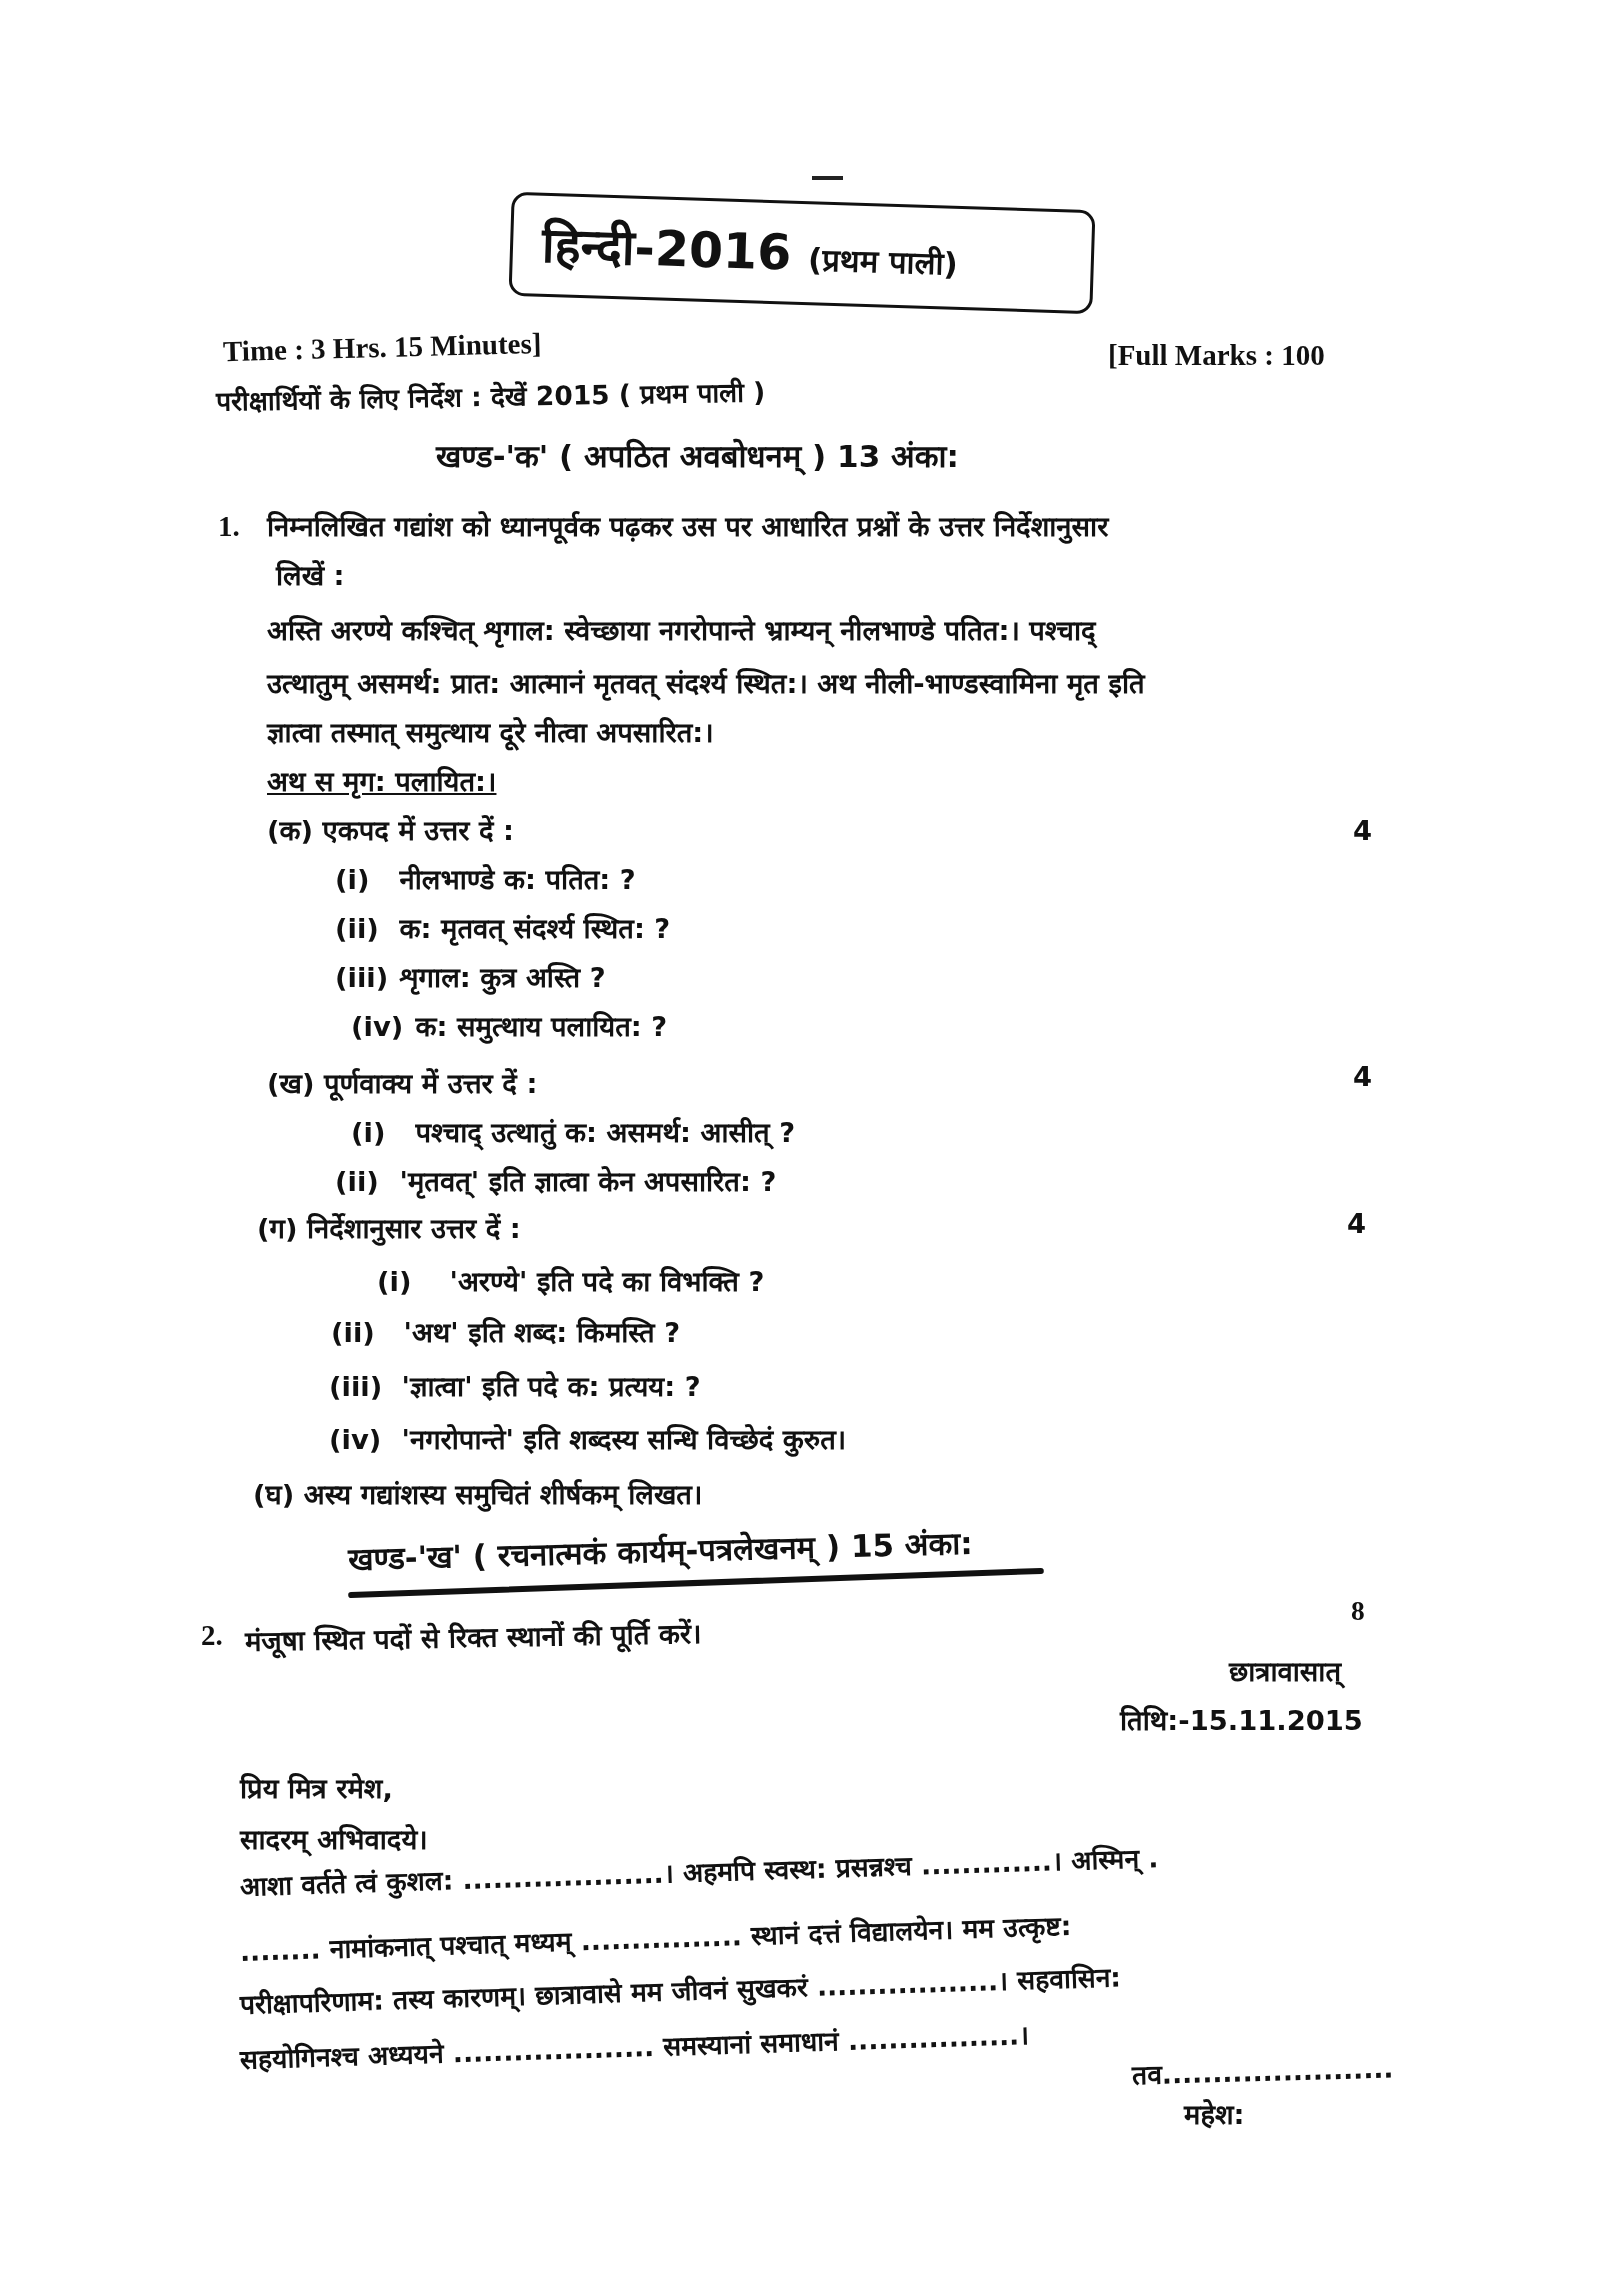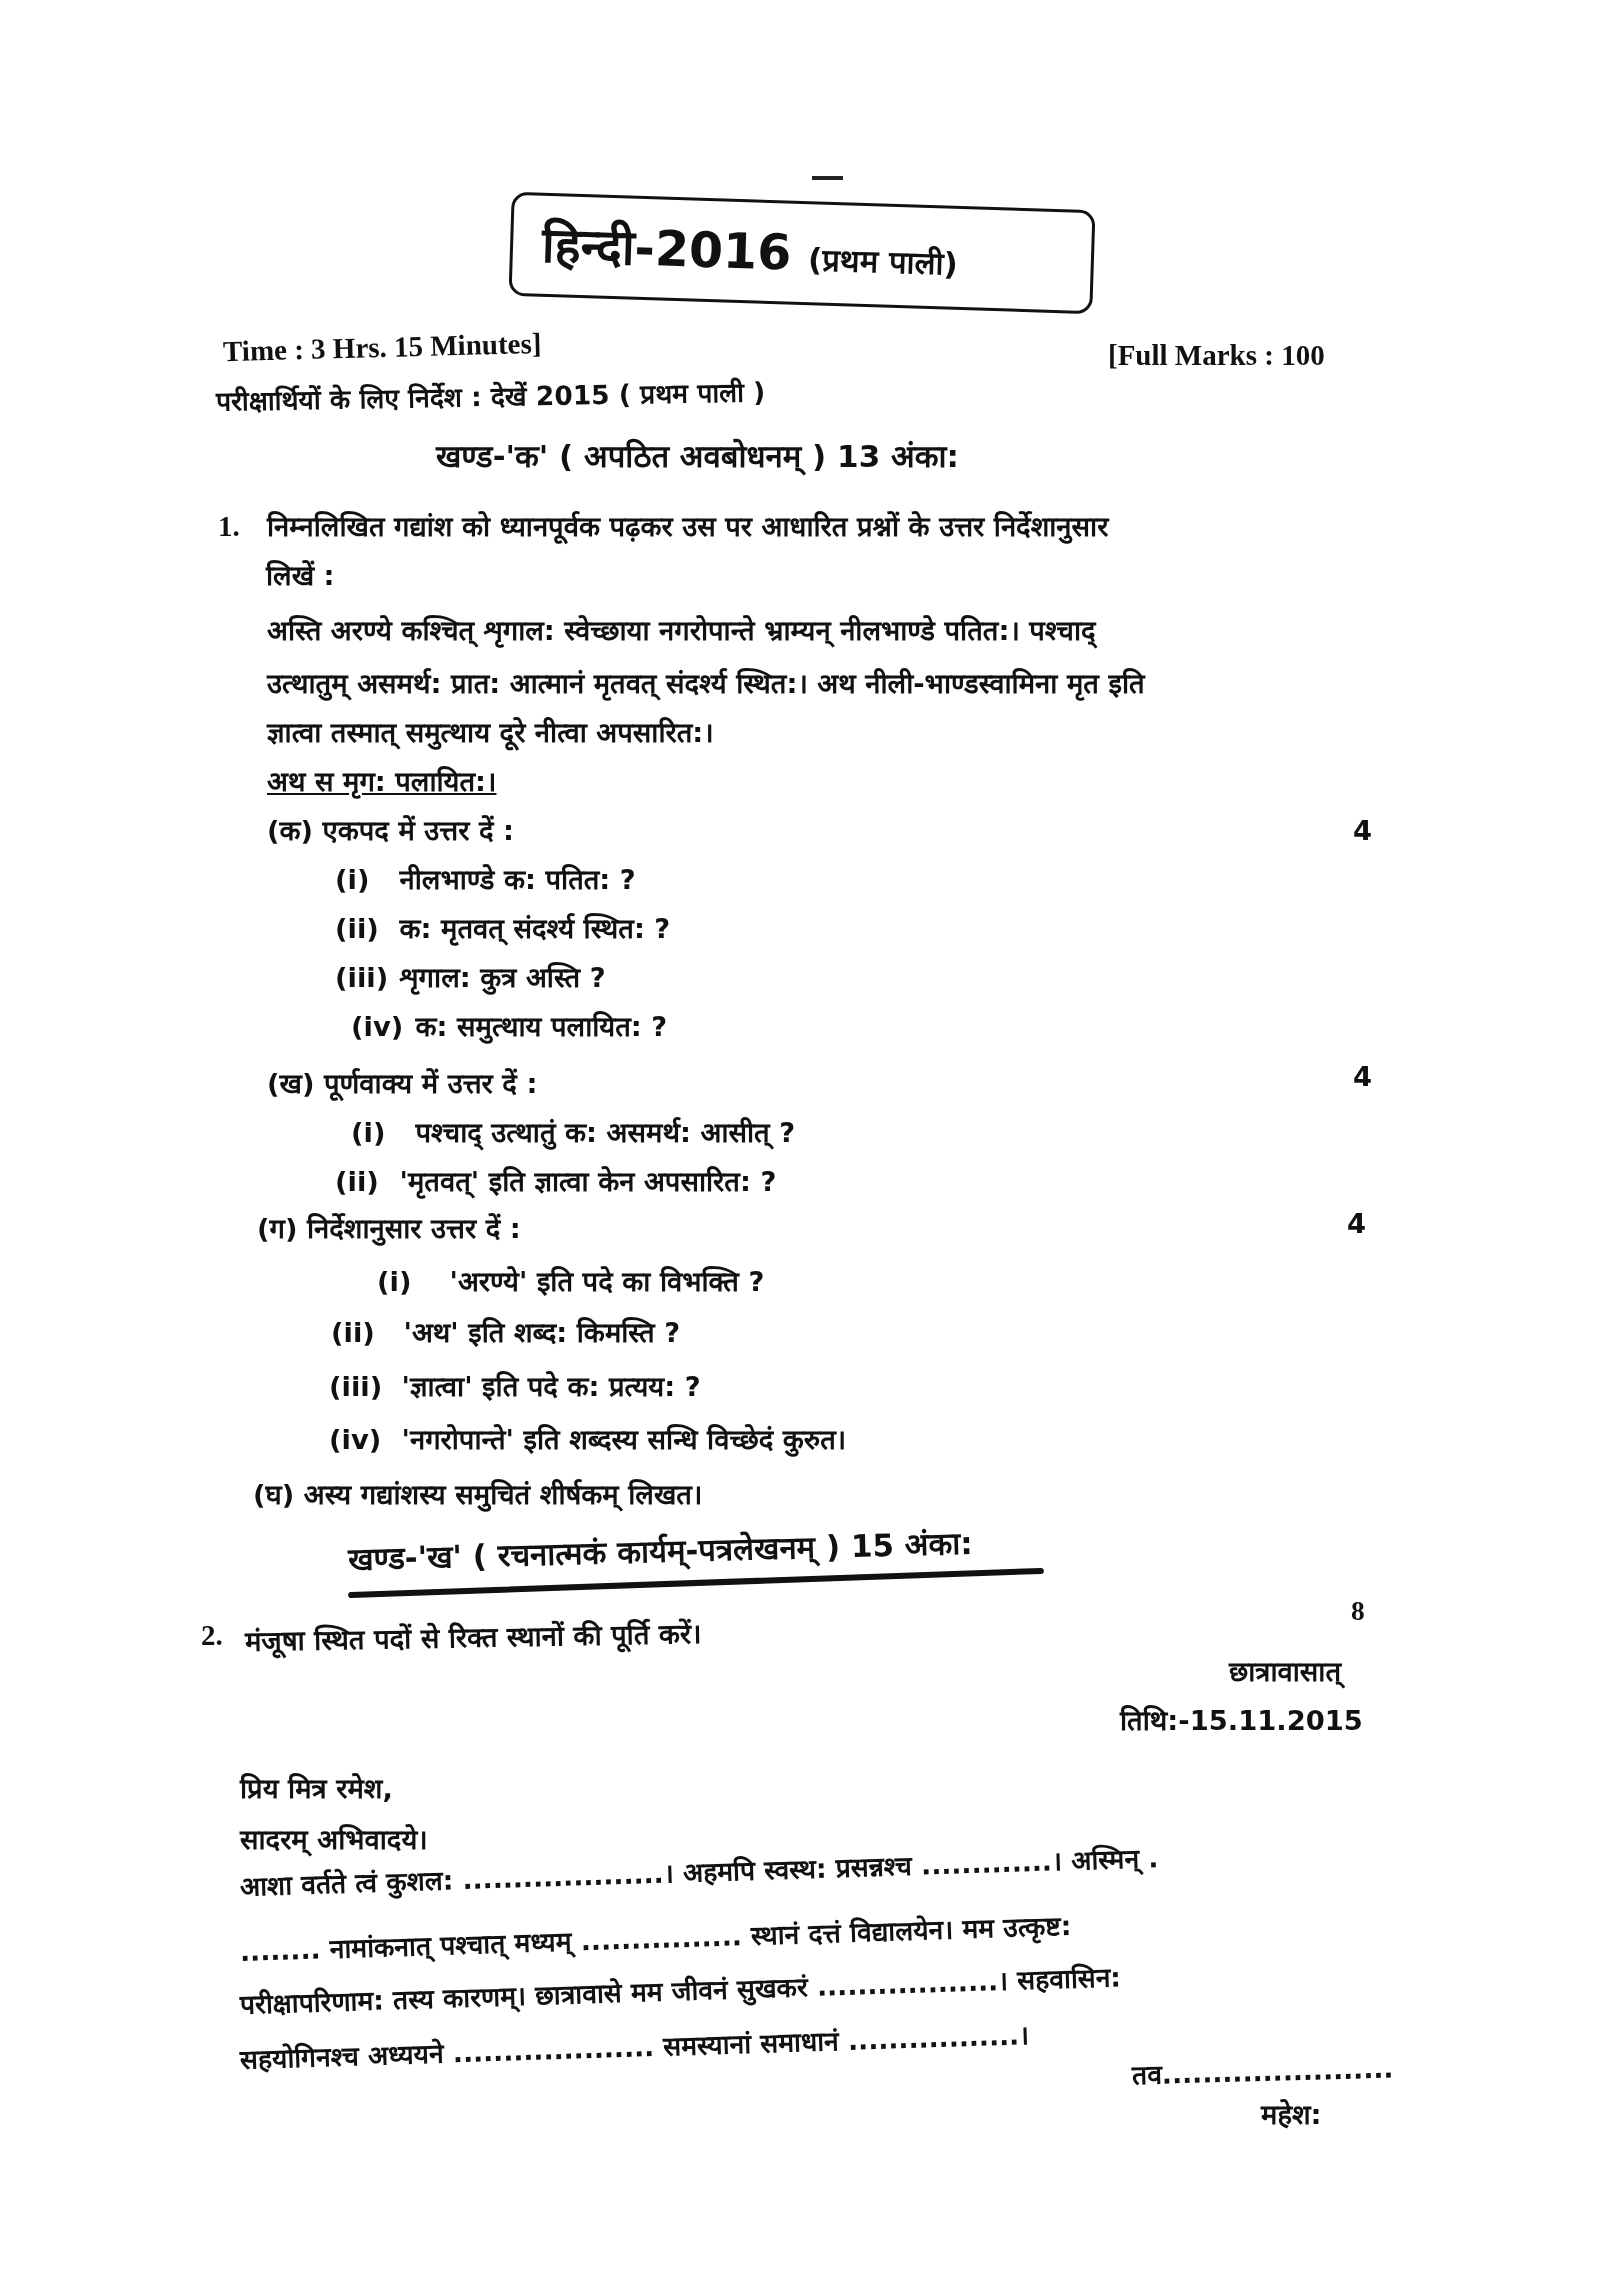--- a/index.html
+++ b/index.html
@@ -42,21 +42,21 @@
 </div>
 
 <div class="abs serif meta" style="left:223px; top:331px; transform:rotate(-1.5deg);">Time : 3 Hrs. 15 Minutes]</div>
 <div class="abs serif meta" style="left:1108px; top:339px;">[Full Marks : 100</div>
 <div class="abs" style="left:216px; top:378px; font-size:26.5px; font-weight:bold; transform:rotate(-1deg);">परीक्षार्थियों के लिए निर्देश : देखें 2015 ( प्रथम पाली )</div>
 
 <div class="abs sec-heading" style="left:436px; top:427px;margin-top:7px;">खण्ड-'क' ( अपठित अवबोधनम् ) 13 अंका:</div>
 
 <div class="abs serif" style="left:218px; top:510px; font-size:29px;">1.</div>
 <div class="abs body-text" style="left:267px; top:502px;">निम्नलिखित गद्यांश को ध्यानपूर्वक पढ़कर उस पर आधारित प्रश्नों के उत्तर निर्देशानुसार</div>
-<div class="abs body-text" style="left:266px; top:551px;">लिखें :</div>
+<div class="abs body-text" style="left:276px; top:551px;">लिखें :</div>
 
 <div class="abs body-text" style="left:267px; top:606px;">अस्ति अरण्ये कश्चित् शृगाल: स्वेच्छाया नगरोपान्ते भ्राम्यन् नीलभाण्डे पतित:। पश्चाद्</div>
 <div class="abs body-text" style="left:267px; top:659px;">उत्थातुम् असमर्थ: प्रात: आत्मानं मृतवत् संदर्श्य स्थित:। अथ नीली-भाण्डस्वामिना मृत इति</div>
 <div class="abs body-text" style="left:267px; top:708px;">ज्ञात्वा तस्मात् समुत्थाय दूरे नीत्वा अपसारित:।</div>
 <div class="abs body-text" style="left:267px; top:757px;text-decoration:underline;">अथ स मृग: पलायित:।</div>
 
 <div class="abs body-text" style="left:267px; top:806px;">(क) एकपद में उत्तर दें :</div>
 <div class="abs marks" style="left:1353px; top:815px;">4</div>
 <div class="abs body-text" style="left:335px; top:855px;">
   <span style="display:inline-block;width:55px;">(i)</span>
@@ -118,14 +118,14 @@
 <div class="abs body-text" style="left:1120px; top:1696px;">तिथि:-15.11.2015</div>
 
 <div class="abs body-text" style="left:240px; top:1764px;">प्रिय मित्र रमेश,</div>
 <div class="abs body-text" style="left:240px; top:1815px;">सादरम् अभिवादये।</div>
 <div class="abs body-text" style="left:240px; top:1862px; font-size:26.5px; transform:rotate(-1.8deg); transform-origin:left center;">आशा वर्तते त्वं कुशल: ....................। अहमपि स्वस्थ: प्रसन्नश्च .............। अस्मिन् .</div>
 <div class="abs body-text" style="left:240px; top:1927px; font-size:26.5px; transform:rotate(-1.8deg); transform-origin:left center;">........ नामांकनात् पश्चात् मध्यम् ................ स्थानं दत्तं विद्यालयेन। मम उत्कृष्ट:</div>
 <div class="abs body-text" style="left:240px; top:1980px; font-size:26.5px; transform:rotate(-1.8deg); transform-origin:left center;">परीक्षापरिणाम: तस्य कारणम्। छात्रावासे मम जीवनं सुखकरं ..................। सहवासिन:</div>
 <div class="abs body-text" style="left:240px; top:2035px; font-size:26.5px; transform:rotate(-1.8deg); transform-origin:left center;">सहयोगिनश्च अध्ययने .................... समस्यानां समाधानं .................।</div>
 
 <div class="abs body-text" style="left:1132px; top:2047px; font-size:26.5px; transform:rotate(-1.5deg);">तव.......................</div>
-<div class="abs body-text" style="left:1261px; top:2090px;">महेश:</div>
+<div class="abs body-text" style="left:1184px; top:2090px;">महेश:</div>
 
 
 </body></html>

